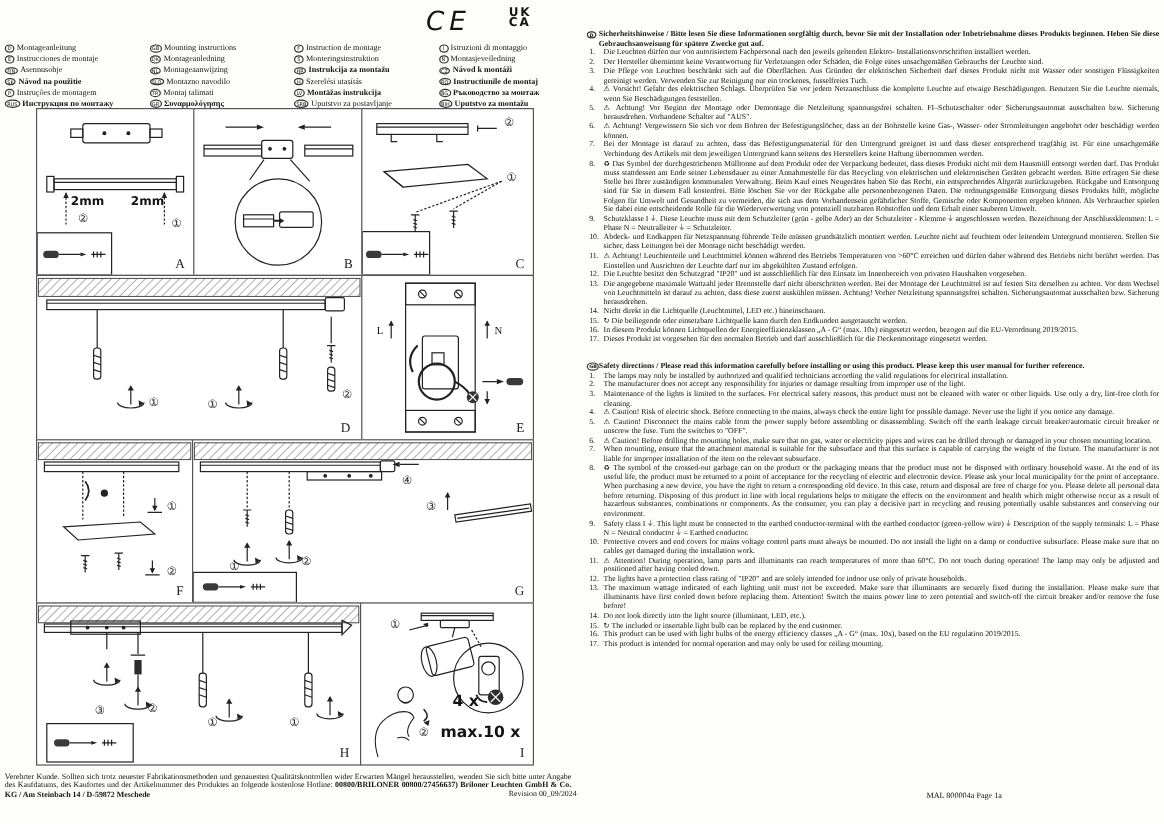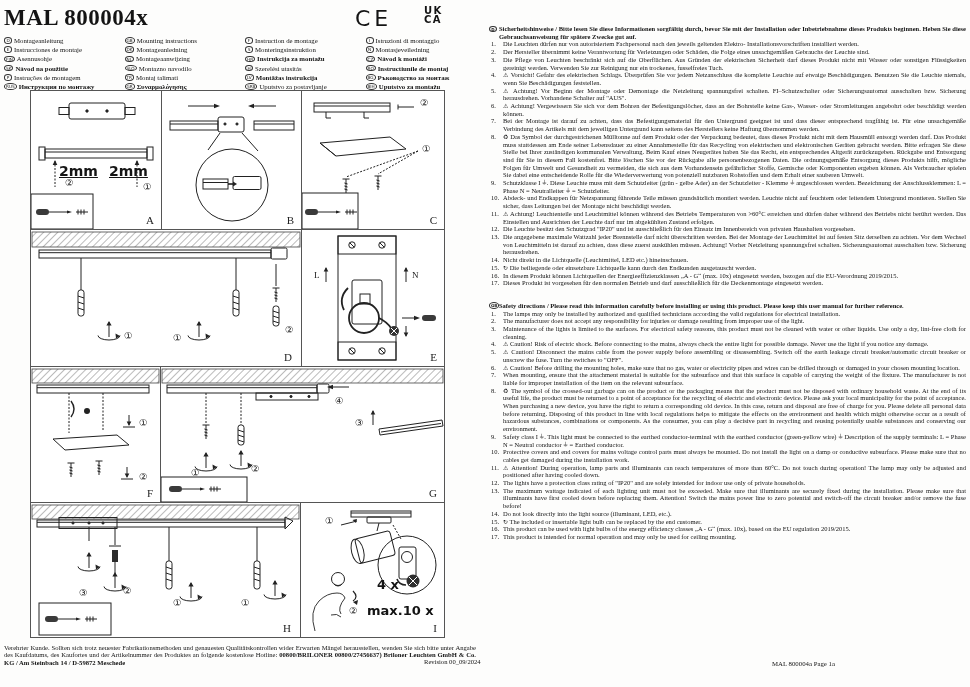--- a/index.html
+++ b/index.html
@@ -3,38 +3,38 @@
 <meta charset="utf-8">
 <style>
   * { margin:0; padding:0; box-sizing:border-box; }
   html,body { background:#e8e8e6; }
   .page { position:relative; width:970px; height:687px; background:#fdfdfc; color:#141414;
           font-family:"Liberation Serif", serif; overflow:hidden; margin:0 auto; }
 
   
   .title { position:absolute; left:4px; top:5px; font-size:23px; font-weight:bold; letter-spacing:.5px; }
   .ce-mark { position:absolute; left:355px; top:6px; font-size:22px; letter-spacing:4px;
-             font-family:"DejaVu Sans", sans-serif; }
+             font-family:"DejaVu Sans", sans-serif;font-style:italic; }
   .ukca-mark { position:absolute; left:424px; top:6px; font-size:10px; font-weight:bold;
                line-height:9px; letter-spacing:1.5px; font-family:"DejaVu Sans", sans-serif; white-space:pre-line; }
 
   
   .langs { position:absolute; left:4px; top:36px; width:482px; display:flex; }
   .lang-col { width:121px; }
   .lang-item { display:flex; align-items:center; gap:2px; height:9.2px; font-size:6.8px; white-space:nowrap; }
   .code-oval { flex:0 0 auto; min-width:8px; height:6.6px; border:0.8px solid #333; border-radius:50%;
                font-size:4.2px; line-height:5.4px; text-align:center; padding:0 1px;
                font-family:"DejaVu Sans", sans-serif; }
   .bold { font-weight:bold; }
 
   
   .panel { position:absolute; border:1px solid #555; background:#fff; }
   .panel > svg { position:absolute; left:0; top:0; }
   .pletter { position:absolute; font-size:11px; color:#222; }
-  .dimlabel { position:absolute; font-family:"DejaVu Sans", sans-serif; font-weight:bold; font-size:14px;text-decoration:underline; }
+  .dimlabel { position:absolute; font-family:"DejaVu Sans", sans-serif; font-weight:bold; font-size:10px; }
   .circ { position:absolute; font-family:"DejaVu Sans", sans-serif; font-size:9.5px; color:#222; }
   .wirelabel { position:absolute; font-size:9px; }
   .bigx { position:absolute; font-family:"DejaVu Sans", sans-serif; font-weight:bold; font-size:13px; }
 
   
   .right-col { position:absolute; left:489px; top:25px; width:477px; font-size:6.5px; line-height:7.7px;
                text-align:justify; }
   .instr-head { font-weight:bold; position:relative; padding-left:10px; }
   .instr-head .lang-oval { position:absolute; left:0; top:0.5px; display:inline-block; min-width:8px; height:6.6px;
                border:0.8px solid #333; border-radius:50%; font-size:4px; line-height:5.4px; text-align:center;
@@ -84,21 +84,20 @@
       <line x1="0" y1="0" x2="0" y2="14"></line>
       <line x1="-1.6" y1="4" x2="1.6" y2="5"></line>
         <line x1="-1.6" y1="7" x2="1.6" y2="8"></line>
         <line x1="-1.6" y1="10" x2="1.6" y2="11"></line>
     </g>
   </defs>
 </svg>
 
 <div class="page">
 
-  <div class="title">MAL 800004x</div>
   <div class="ce-mark">CE</div>
   <div class="ukca-mark">UK
 CA</div>
 
   <div class="langs">
     <div class="lang-col">
 
         <div class="lang-item">
           <span class="code-oval">D</span>
           <span>Montageanleitung</span>

